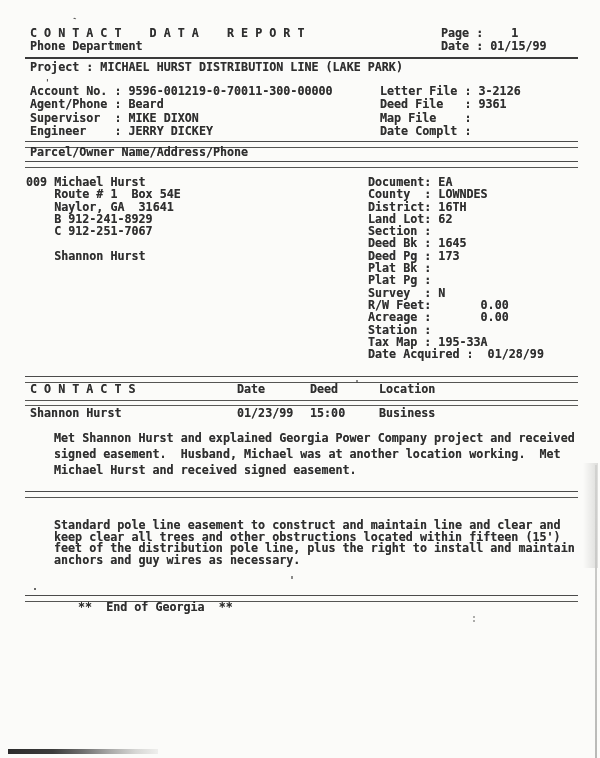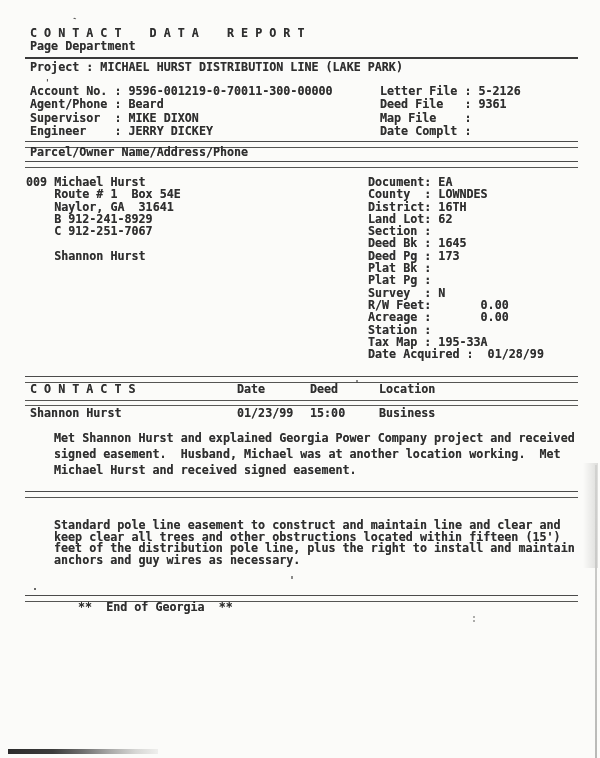--- a/index.html
+++ b/index.html
@@ -65,32 +65,34 @@
     position:absolute;left:595px;top:465px;width:2px;height:293px;
     background:linear-gradient(to bottom,#d2d2d0,#b9b9b7);
   }
 </style>
 </head>
 <body>
 
 <div class="page">
 
   <div class="t hdr-left"><span>C O N T A C T    D A T A    R E P O R T</span>
-<span>Page Department</span></div>
+<span>Phone Department</span></div>
 
+  <div class="t hdr-right"><span>Page :    1</span>
+<span>Date : 01/15/99</span></div>
 
   <div class="rule single r1"></div>
 
   <div class="t project">Project : MICHAEL HURST DISTRIBUTION LINE (LAKE PARK)</div>
 
   <div class="t acct-left">Account No. : 9596-001219-0-70011-300-00000
 Agent/Phone : Beard
 Supervisor  : MIKE DIXON
 Engineer    : JERRY DICKEY</div>
-  <div class="t acct-right">Letter File : 5-2126
+  <div class="t acct-right">Letter File : 3-2126
 Deed File   : 9361
 Map File    :
 Date Complt :</div>
 
   <div class="rule double r2"></div>
   <div class="t parcel-hdr">Parcel/Owner Name/Address/Phone</div>
   <div class="rule double r3"></div>
 
   <div class="t owner-block">009 Michael Hurst
     Route # 1  Box 54E

